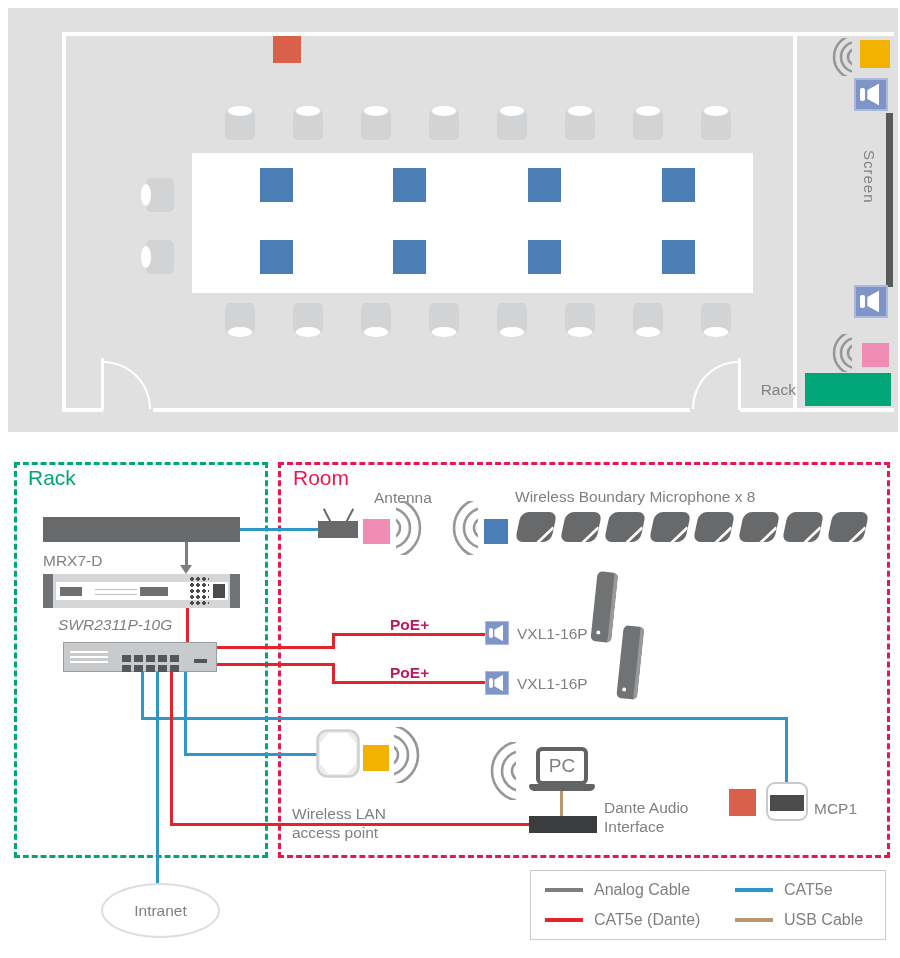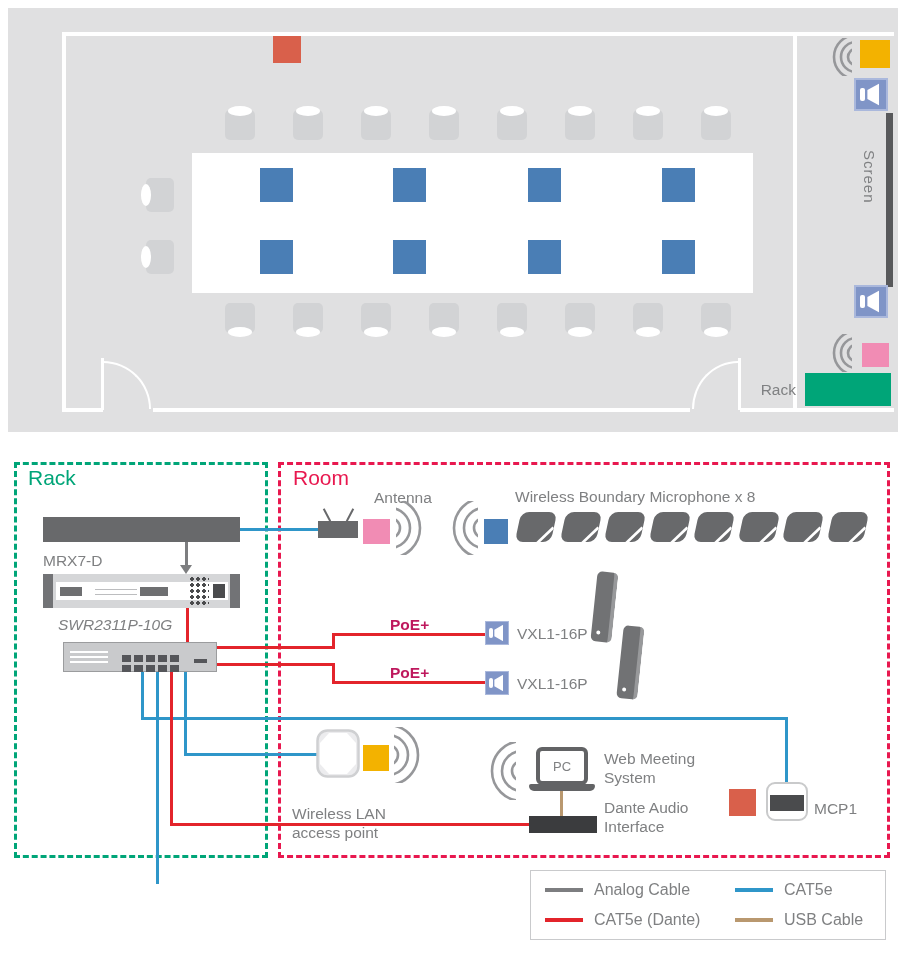--- a/index.html
+++ b/index.html
@@ -230,40 +230,39 @@
     <span style="display:block;">Wireless LAN</span>
     <span style="display:block;">access point</span>
   </div>
 
   <svg class="waves" style="position:absolute;left:482px;top:742px;" width="34" height="58" viewBox="0 0 34 58">
       <circle cx="40" cy="29" r="10"></circle>
       <circle cx="40" cy="29" r="20"></circle>
       <circle cx="40" cy="29" r="30"></circle>
     </svg>
   <div class="abs" style="left:536px;top:747px;width:52px;height:38px;border:4px solid #626365;border-radius:6px;background:#fff;box-sizing:border-box;display:flex;align-items:center;justify-content:center;">
-    <span style="color:#7f8082;font-size:13px;">PC</span>
+    <span style="color:#7f8082;font-size:19px;">PC</span>
   </div>
   <div class="abs" style="left:529px;top:784px;width:66px;height:7px;background:#626365;border-radius:2px 2px 5px 5px;"></div>
-  <div class="lbl" style="left:604px;top:749px;">
-    <span style="display:block;">Web Meeting</span>
-    <span style="display:block;">System</span>
-  </div>
 
   <div class="abs" style="left:529px;top:816px;width:68px;height:17px;background:#3b3c3e;"></div>
   <div class="lbl" style="left:604px;top:798px;">
     <span style="display:block;">Dante Audio</span>
     <span style="display:block;">Interface</span>
   </div>
 
   <div class="abs" style="left:729px;top:789px;width:27px;height:27px;background:#d9604b;"></div>
   <div class="abs" style="left:766px;top:782px;width:42px;height:39px;background:#fff;border:2px solid #c9cacb;border-radius:9px;box-sizing:border-box;">
     <div class="abs" style="left:2px;top:11px;width:34px;height:16px;background:#4a4b4d;"></div>
   </div>
   <div class="lbl" style="left:814px;top:799px;">MCP1</div>
 
+  <div class="abs" style="left:101px;top:883px;width:115px;height:51px;background:#fff;border:2px solid #dcddde;border-radius:50%;display:flex;align-items:center;justify-content:center;">
+    <span class="legend-label" style="font-size:15.5px;">Intranet</span>
+  </div>
 
   <div class="abs" style="left:530px;top:870px;width:356px;height:70px;background:#fff;border:1.5px solid #c9cacc;box-sizing:border-box;display:grid;grid-template-columns:190px 1fr;grid-template-rows:1fr 1fr;grid-auto-flow:column;align-items:center;padding:4px 0 4px 14px;">
     <div class="legend-item">
       <span class="lsample c-gray"></span>
       <span class="legend-label">Analog Cable</span>
     </div>
     <div class="legend-item">
       <span class="lsample c-red"></span>
       <span class="legend-label">CAT5e (Dante)</span>
     </div>

